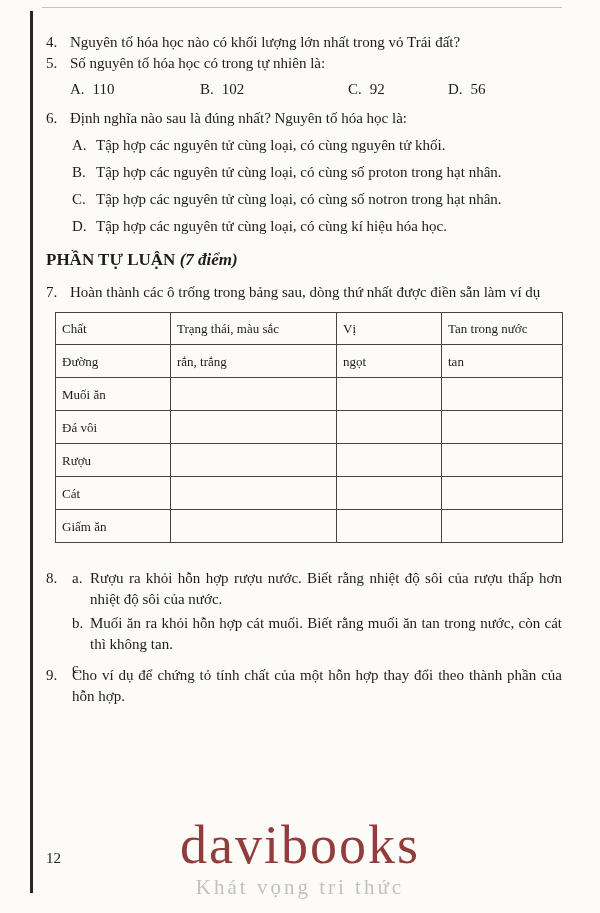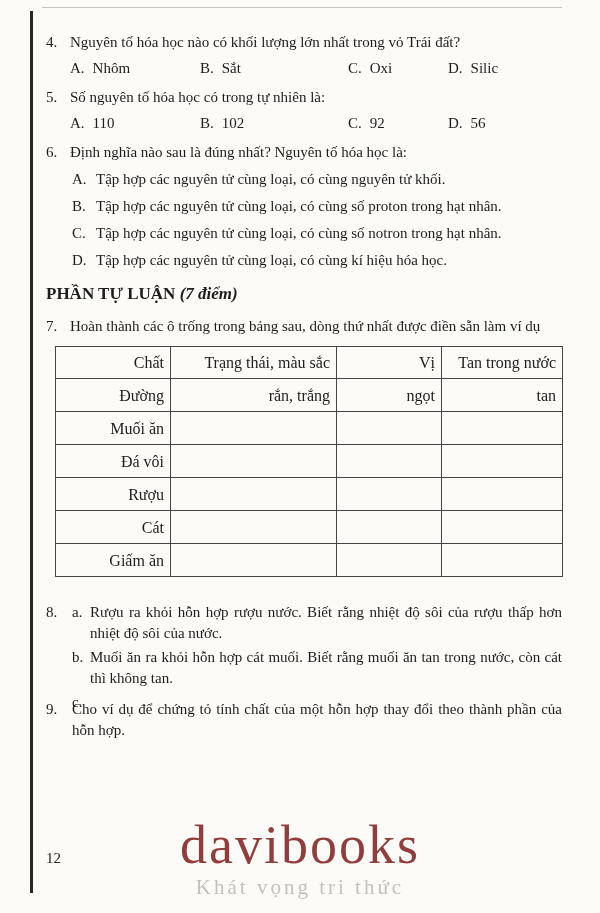--- a/index.html
+++ b/index.html
@@ -51,22 +51,22 @@
   .q7-block { margin-top: 2px; }
   table.props {
     border-collapse: collapse;
     margin: 9px 0 0 9px;
     width: 507px;
     table-layout: fixed;
   }
   table.props th, table.props td {
     border: 1px solid #454545;
     font-weight: normal;
-    font-size: 16px;
-    text-align: right;
+    font-size: 13px;
+    text-align: left;
     vertical-align: middle;
     height: 33px;
     padding: 0 6px;
   }
   table.props th { height: 32px; }
   col.c1 { width: 115px; } col.c2 { width: 166px; }
   col.c3 { width: 105px; } col.c4 { width: 121px; }
 
   .q8-block { margin-top: 25px; }
   .hang {
@@ -101,26 +101,20 @@
 <div class="page">
   <div class="scan-edge-left"></div>
   <div class="scan-edge-top"></div>
 
   <div class="content">
 
     <div class="q-block">
       <div class="q-head">
         <span class="q-num">4.</span>
         <span class="q-text">Nguyên tố hóa học nào có khối lượng lớn nhất trong vỏ Trái đất?</span>
-      </div>
-      <div class="options-grid">
-        <span class="opt"><span class="opt-label">A.</span><span>Nhôm</span></span>
-        <span class="opt"><span class="opt-label">B.</span><span>Sắt</span></span>
-        <span class="opt"><span class="opt-label">C.</span><span>Oxi</span></span>
-        <span class="opt"><span class="opt-label">D.</span><span>Silic</span></span>
       </div>
     </div>
 
     <div class="q-block">
       <div class="q-head">
         <span class="q-num">5.</span>
         <span class="q-text">Số nguyên tố hóa học có trong tự nhiên là:</span>
       </div>
       <div class="options-grid">
         <span class="opt"><span class="opt-label">A.</span><span>110</span></span>

